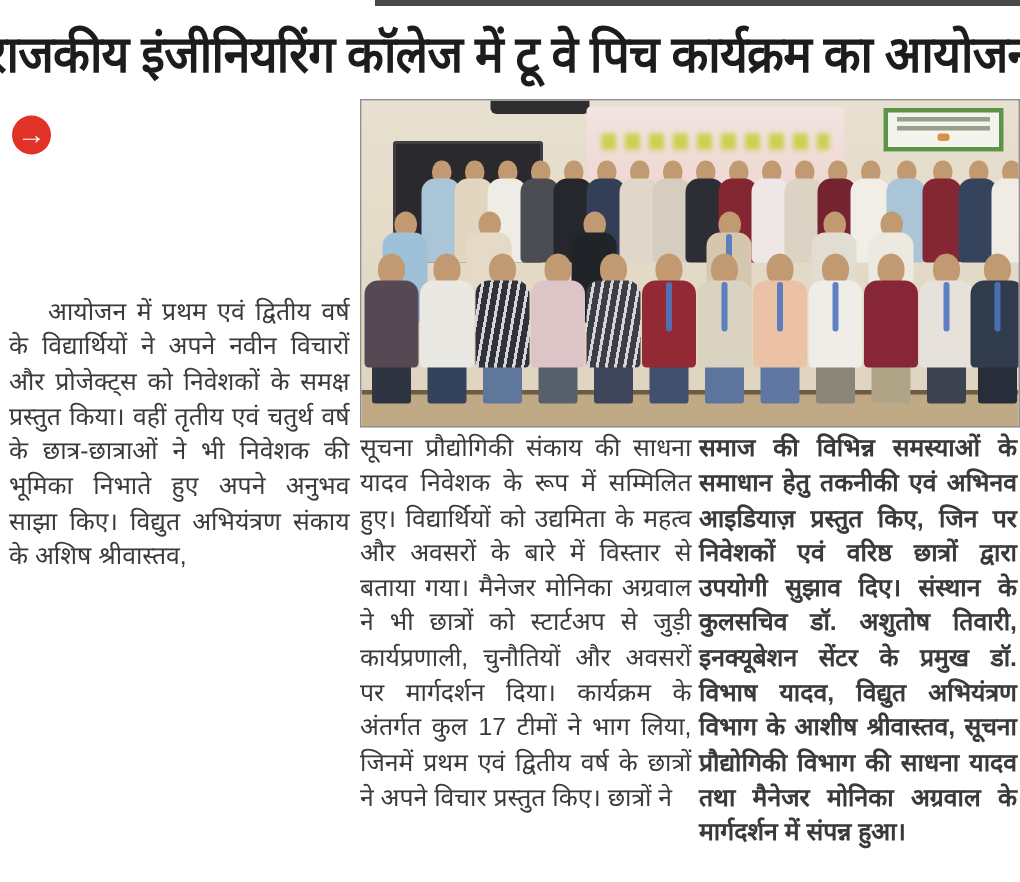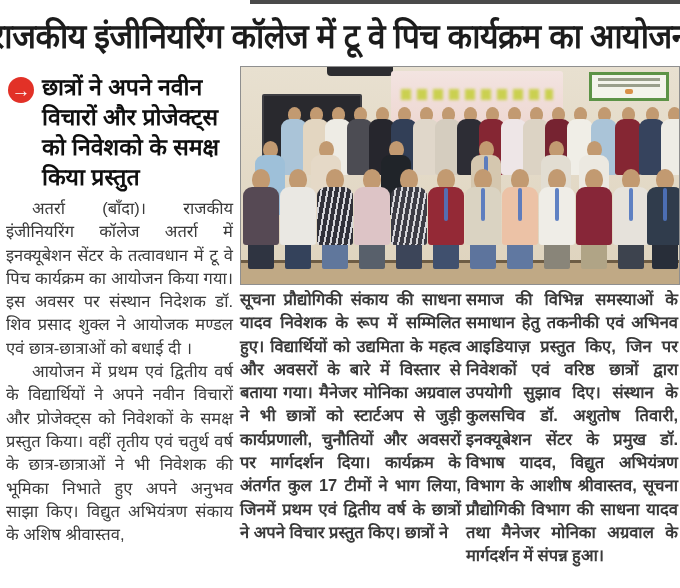--- a/index.html
+++ b/index.html
@@ -13,21 +13,21 @@
   .lead{position:absolute;left:6px;top:72px;width:228px;padding-left:36px;box-sizing:border-box;
         font-size:23px;line-height:30px;font-weight:700;color:#0f0f0f;text-align:left;}
   .bullet{position:absolute;left:8px;top:77px;width:26px;height:26px;border-radius:50%;
           background:#e23127;color:#ffffff;display:flex;align-items:center;justify-content:center;
           font-size:19px;font-weight:900;line-height:1;}
   
   .col{position:absolute;font-size:16.5px;line-height:23.3px;color:#3a3a3a;text-align:justify;}
   .col p{margin:0;}
   .col p.indent{text-indent:26px;}
   .col-left{left:6px;top:197px;width:227px;}
-  .col-mid{left:240px;top:288px;width:221px;font-weight:bold;}
+  .col-mid{left:240px;top:288px;width:221px;}
   .col-right{left:466px;top:288px;width:212px;font-weight:bold;}
   
   .photo{position:absolute;left:240px;top:66px;width:438px;height:217px;border:1px solid #8f8f8f;
          overflow:hidden;background:#ebe2d0;filter:saturate(.92) contrast(.97);}
   .wall{position:absolute;inset:0;background:linear-gradient(#f1e9d8 0%,#eae0cc 70%,#e2d6bd 100%);}
   .ceil-bar{position:absolute;left:86px;top:0;width:66px;height:9px;border-radius:0 0 4px 4px;}
   .tv{position:absolute;left:21px;top:27px;width:96px;height:77px;border:2px solid #3c3c42;border-radius:2px;}
   .banner{position:absolute;left:150px;top:4px;width:172px;height:52px;border-radius:3px;
           background:linear-gradient(#f7e6e2,#eed0c9);}
   .banner-txt{position:absolute;left:10px;top:18px;right:10px;height:11px;
@@ -51,21 +51,20 @@
 
 <div class="page">
 
   <div class="top-rule"></div>
 
   <div class="headline-wrap">
     <div class="headline">राजकीय इंजीनियरिंग कॉलेज में टू वे पिच कार्यक्रम का आयोजन</div>
   </div>
 
   <div class="bullet">→</div>
-  <div class="lead">छात्रों ने अपने नवीन विचारों और प्रोजेक्ट्स को निवेशको के समक्ष किया प्रस्तुत</div>
 
   <div class="photo">
     <div class="wall" style="background: linear-gradient(rgb(236, 227, 209), rgb(226, 214, 189));"></div>
     <div class="ceil-bar" style="background: rgb(42, 42, 46);"></div>
     <div class="tv" style="background: rgb(38, 38, 44);"></div>
     <div class="banner" style="background: linear-gradient(rgb(248, 231, 227), rgb(243, 218, 212));">
       <div class="banner-txt"></div>
     </div>
     <div class="sign" style="border-color: rgb(87, 149, 63);">
         <i></i>
@@ -241,21 +240,20 @@
           <div class="head" style="width: 18px; height: 20.7px; background: rgb(199, 154, 108);"></div>
           <div class="torso" style="width: 36px; height: 58px; background: rgb(45, 58, 76);">
             <div class="lan"></div>
           </div>
           <div class="legs" style="width: 26px; height: 25.3px; background: rgb(37, 44, 56);"></div>
         </div>
       </div>
   </div>
 
   <div class="col col-left">
-    <p class="indent">अतर्रा (बाँदा)। राजकीय इंजीनियरिंग कॉलेज अतर्रा में इनक्यूबेशन सेंटर के तत्वावधान में टू वे पिच कार्यक्रम का आयोजन किया गया। इस अवसर पर संस्थान निदेशक डॉ. शिव प्रसाद शुक्ल ने आयोजक मण्डल एवं छात्र-छात्राओं को बधाई दी ।</p>
     <p class="indent">आयोजन में प्रथम एवं द्वितीय वर्ष के विद्यार्थियों ने अपने नवीन विचारों और प्रोजेक्ट्स को निवेशकों के समक्ष प्रस्तुत किया। वहीं तृतीय एवं चतुर्थ वर्ष के छात्र-छात्राओं ने भी निवेशक की भूमिका निभाते हुए अपने अनुभव साझा किए। विद्युत अभियंत्रण संकाय के  अशिष श्रीवास्तव,</p>
   </div>
 
   <div class="col col-mid">
     <p>सूचना प्रौद्योगिकी संकाय की साधना यादव निवेशक के रूप में सम्मिलित हुए। विद्यार्थियों को उद्यमिता  के महत्व और अवसरों के बारे में विस्तार से बताया गया। मैनेजर मोनिका अग्रवाल ने भी छात्रों को स्टार्टअप से जुड़ी कार्यप्रणाली, चुनौतियों और अवसरों पर मार्गदर्शन दिया। कार्यक्रम के अंतर्गत कुल 17 टीमों ने भाग लिया, जिनमें प्रथम एवं द्वितीय वर्ष के छात्रों ने अपने विचार प्रस्तुत किए। छात्रों ने</p>
   </div>
 
   <div class="col col-right">
     <p>समाज की विभिन्न समस्याओं के समाधान हेतु तकनीकी एवं अभिनव आइडियाज़ प्रस्तुत किए, जिन पर निवेशकों एवं वरिष्ठ छात्रों द्वारा उपयोगी सुझाव दिए। संस्थान के कुलसचिव डॉ. अशुतोष तिवारी, इनक्यूबेशन सेंटर के प्रमुख डॉ. विभाष यादव, विद्युत अभियंत्रण विभाग के आशीष श्रीवास्तव, सूचना  प्रौद्योगिकी विभाग की साधना यादव तथा मैनेजर मोनिका अग्रवाल के मार्गदर्शन में संपन्न हुआ।</p>
   </div>

